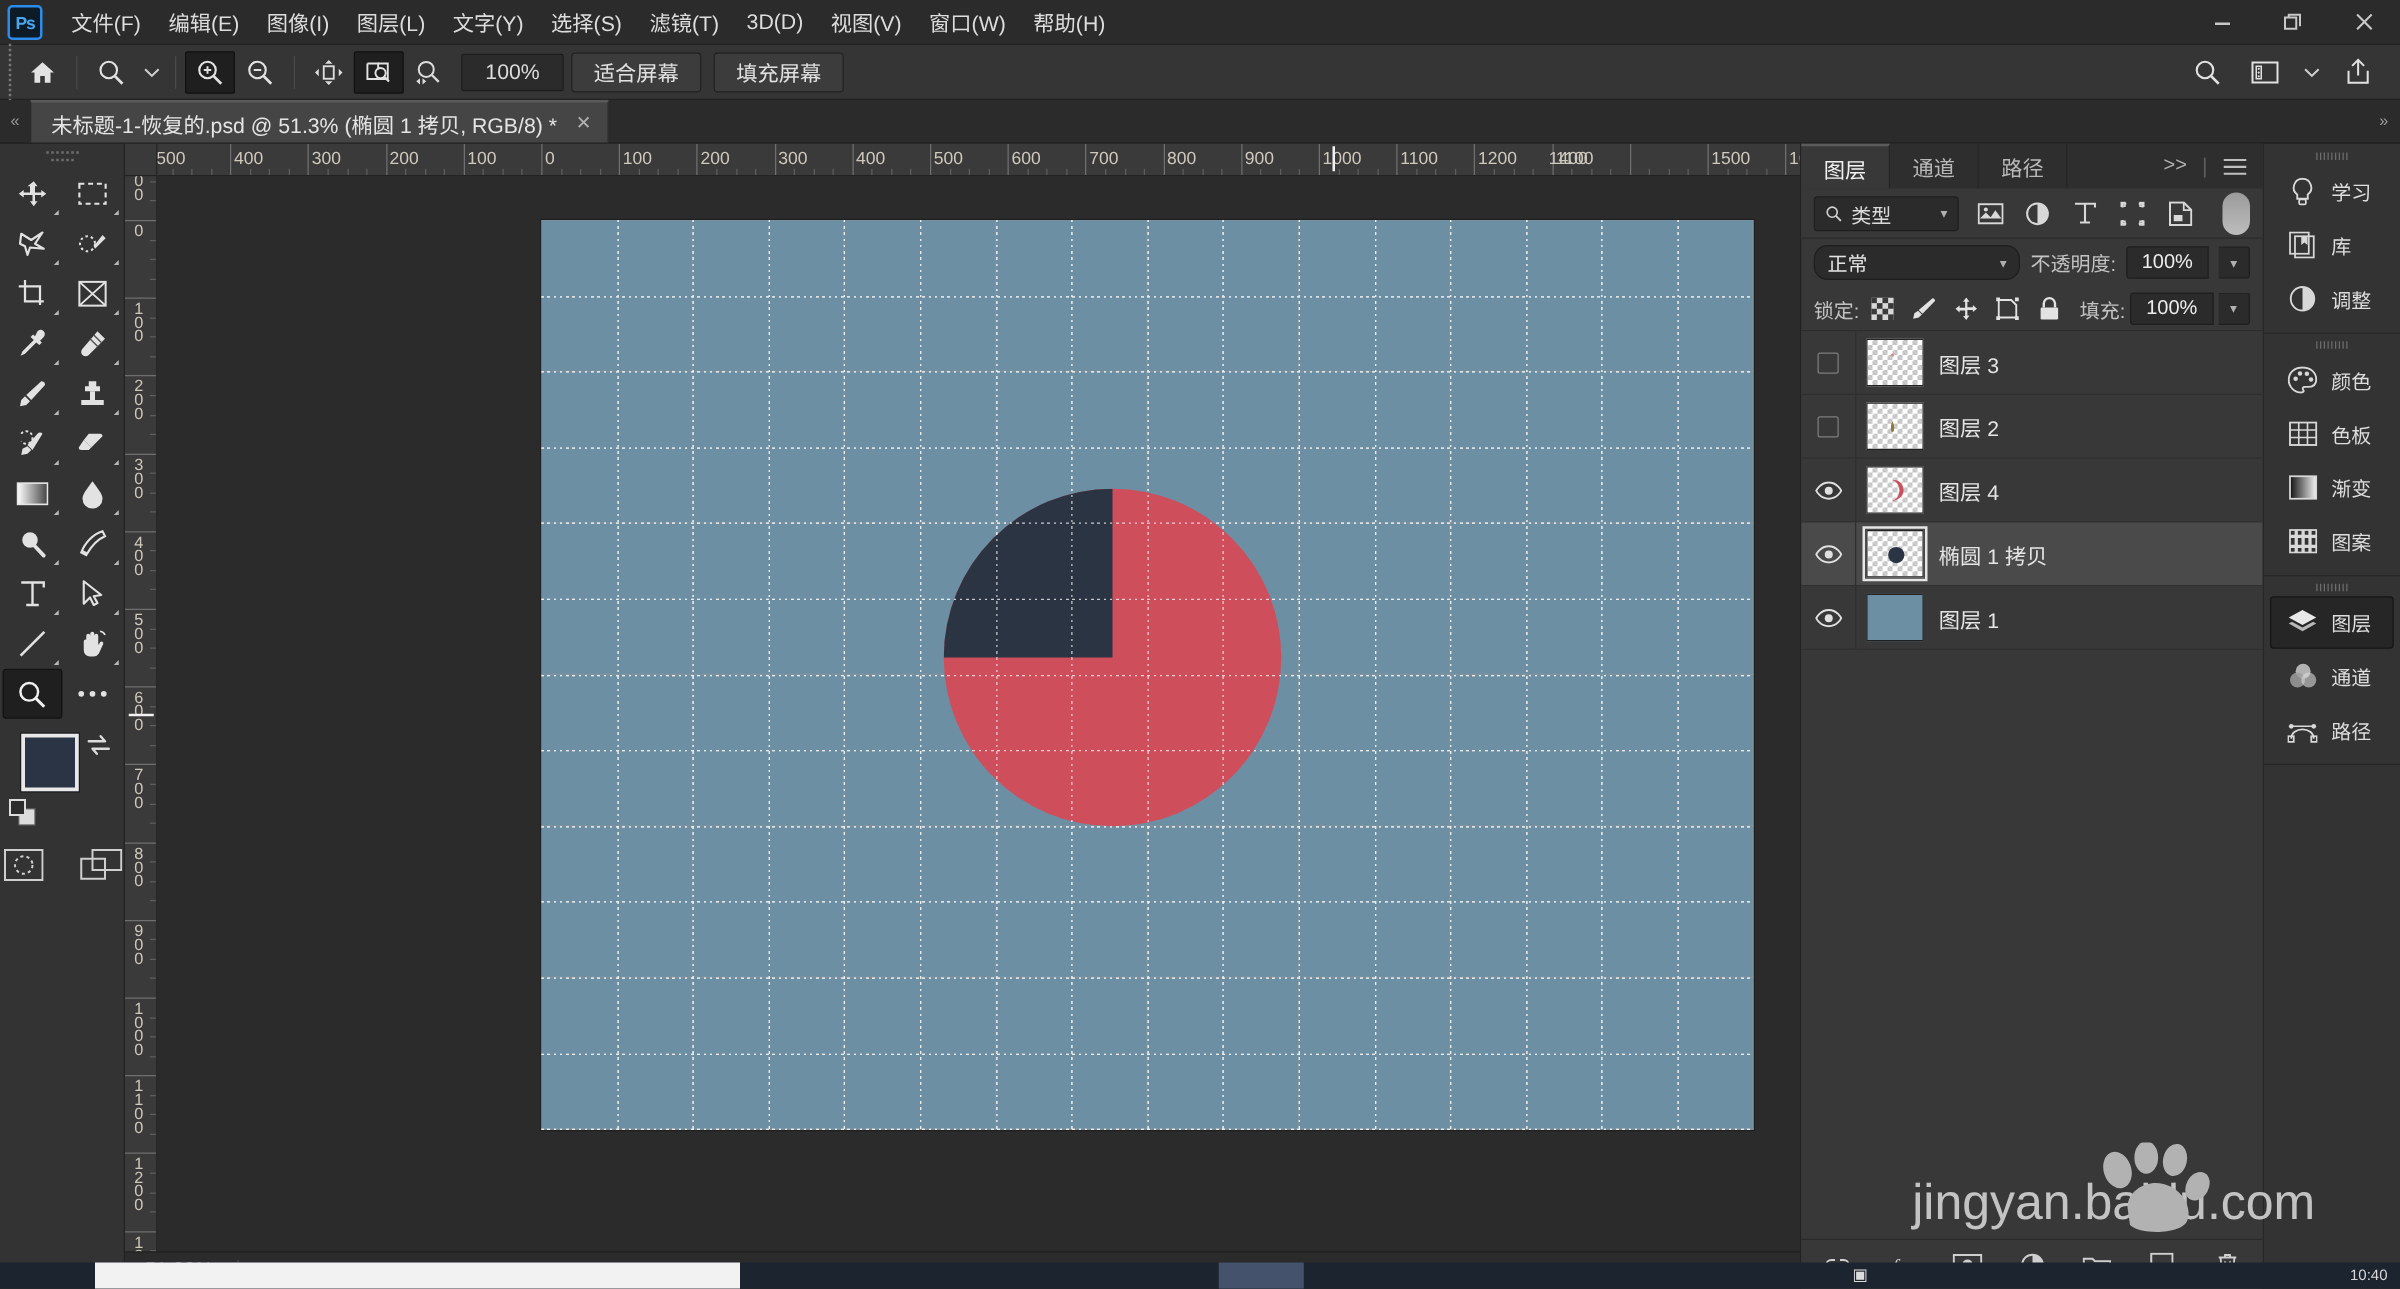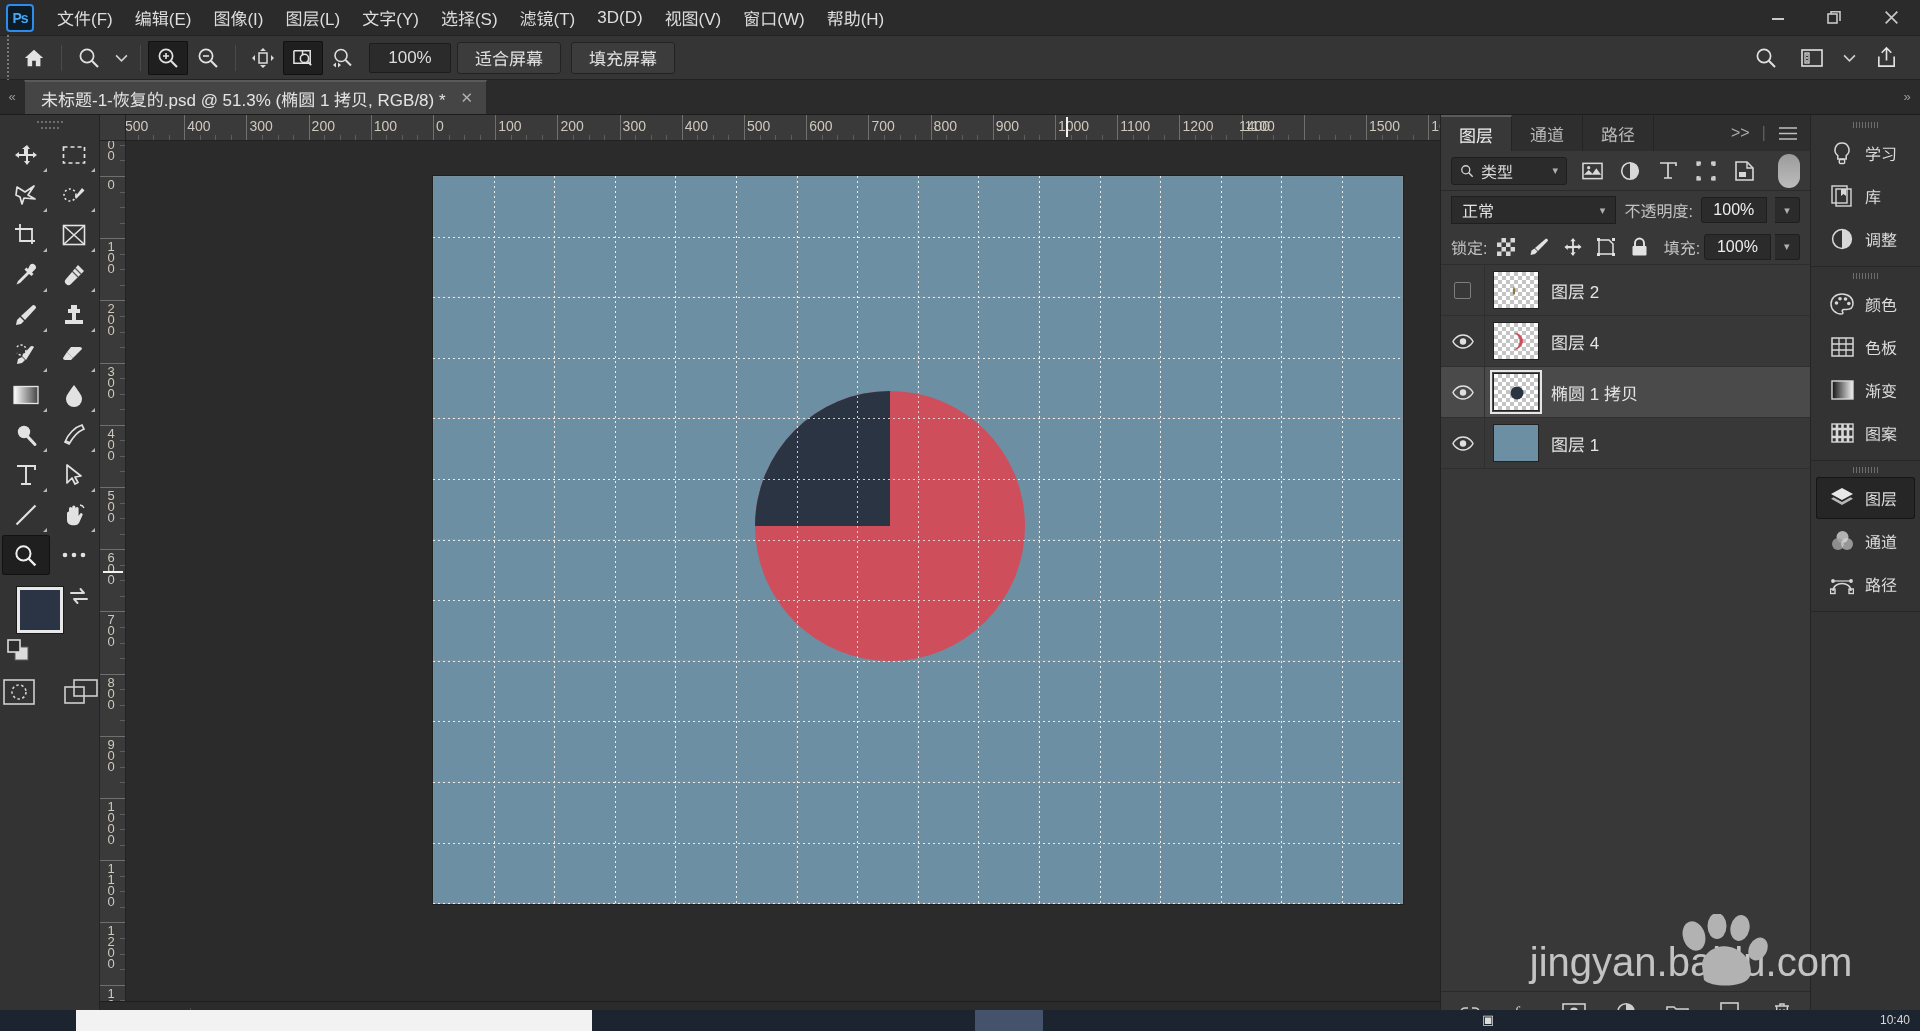--- a/index.html
+++ b/index.html
@@ -127,21 +127,21 @@
   .lp-filter{ height:40px; display:flex; align-items:center; gap:0; padding:0 10px; background:#383838;
               border-bottom:1px solid #2a2a2a;}
   .fil-select{ height:28px; width:116px; background:#2b2b2b; border:1px solid #1e1e1e; border-radius:3px;
                display:flex;align-items:center; gap:7px; padding:0 8px; font-size:16px; color:#dadada;}
   .fil-select .cv{ margin-left:auto; font-size:11px; color:#b0b0b0;}
   .fil-icons{ display:flex; gap:0; margin-left:6px; }
   .fil-ic{ width:38px;height:30px; display:flex;align-items:center;justify-content:center; color:#d6d6d6;}
   .toggle{ margin-left:auto; width:22px;height:34px; background:linear-gradient(#9b9b9b,#bdbdbd);
            border-radius:11px; position:relative;}
   .lp-blend{ height:38px; display:flex;align-items:center; padding:0 10px; gap:8px; }
-  .blend-sel{ height:28px; width:170px; background:#2b2b2b; border:1px solid #1e1e1e; border-radius:0;
+  .blend-sel{ height:28px; width:170px; background:#2b2b2b; border:1px solid #1e1e1e; border-radius:11px;
               display:flex;align-items:center; padding:0 10px; font-size:16px; color:#e2e2e2;}
   .blend-sel .cv{ margin-left:auto; font-size:11px; color:#b0b0b0; }
   .lbl-sm{ font-size:16px; color:#c2c2c2; white-space:nowrap;}
   .numfield{ height:26px; width:68px; background:#2b2b2b; border:1px solid #1e1e1e; border-radius:3px 0 0 3px;
              display:flex;align-items:center;justify-content:center; font-size:16px; color:#ededed;}
   .numcv{ height:26px; width:26px; background:#2b2b2b; border:1px solid #1e1e1e; border-left:none;
           border-radius:0 3px 3px 0; display:flex;align-items:center;justify-content:center; font-size:11px; color:#b0b0b0;}
   .lp-lock{ height:36px; display:flex;align-items:center; padding:0 10px; gap:4px; border-bottom:1px solid #2d2d2d;}
   .lock-ic{ width:30px;height:28px; display:flex;align-items:center;justify-content:center; color:#d8d8d8;}
   .layerlist{ flex:1; overflow:hidden; background:#383838; }
@@ -978,20 +978,31 @@
         <div class="numcv">▾</div>
       </div>
 
       <div class="layerlist" id="layerlist">
           <div class="layerrow">
             <div class="eyecell">
               <span class="eyebox"></span>
             </div>
             <div class="thumb alpha">
               <svg width="46" height="38" viewBox="0 0 46 38" style="position:absolute;left:0;top:0">
+                <circle cx="20" cy="12" r="1.3" fill="#d78a8a"></circle>
+              </svg>
+            </div>
+            <div class="layername">图层 3</div>
+          </div>
+          <div class="layerrow">
+            <div class="eyecell">
+              <span class="eyebox"></span>
+            </div>
+            <div class="thumb alpha">
+              <svg width="46" height="38" viewBox="0 0 46 38" style="position:absolute;left:0;top:0">
                 <path d="M20 14 q2 4 1 8 q-1 1 -2 0 q-1 -4 1 -8" fill="#8b7a3c"></path>
               </svg>
             </div>
             <div class="layername">图层 2</div>
           </div>
           <div class="layerrow">
             <div class="eyecell">
               <svg width="22" height="15" viewBox="0 0 22 15">
                 <path d="M11 1 C4 1 1 7.5 1 7.5 S4 14 11 14 s10 -6.5 10 -6.5 S18 1 11 1 Z" fill="none" stroke="#e0e0e0" stroke-width="1.5"></path>
                 <circle cx="11" cy="7.5" r="3.2" fill="#e0e0e0"></circle>

